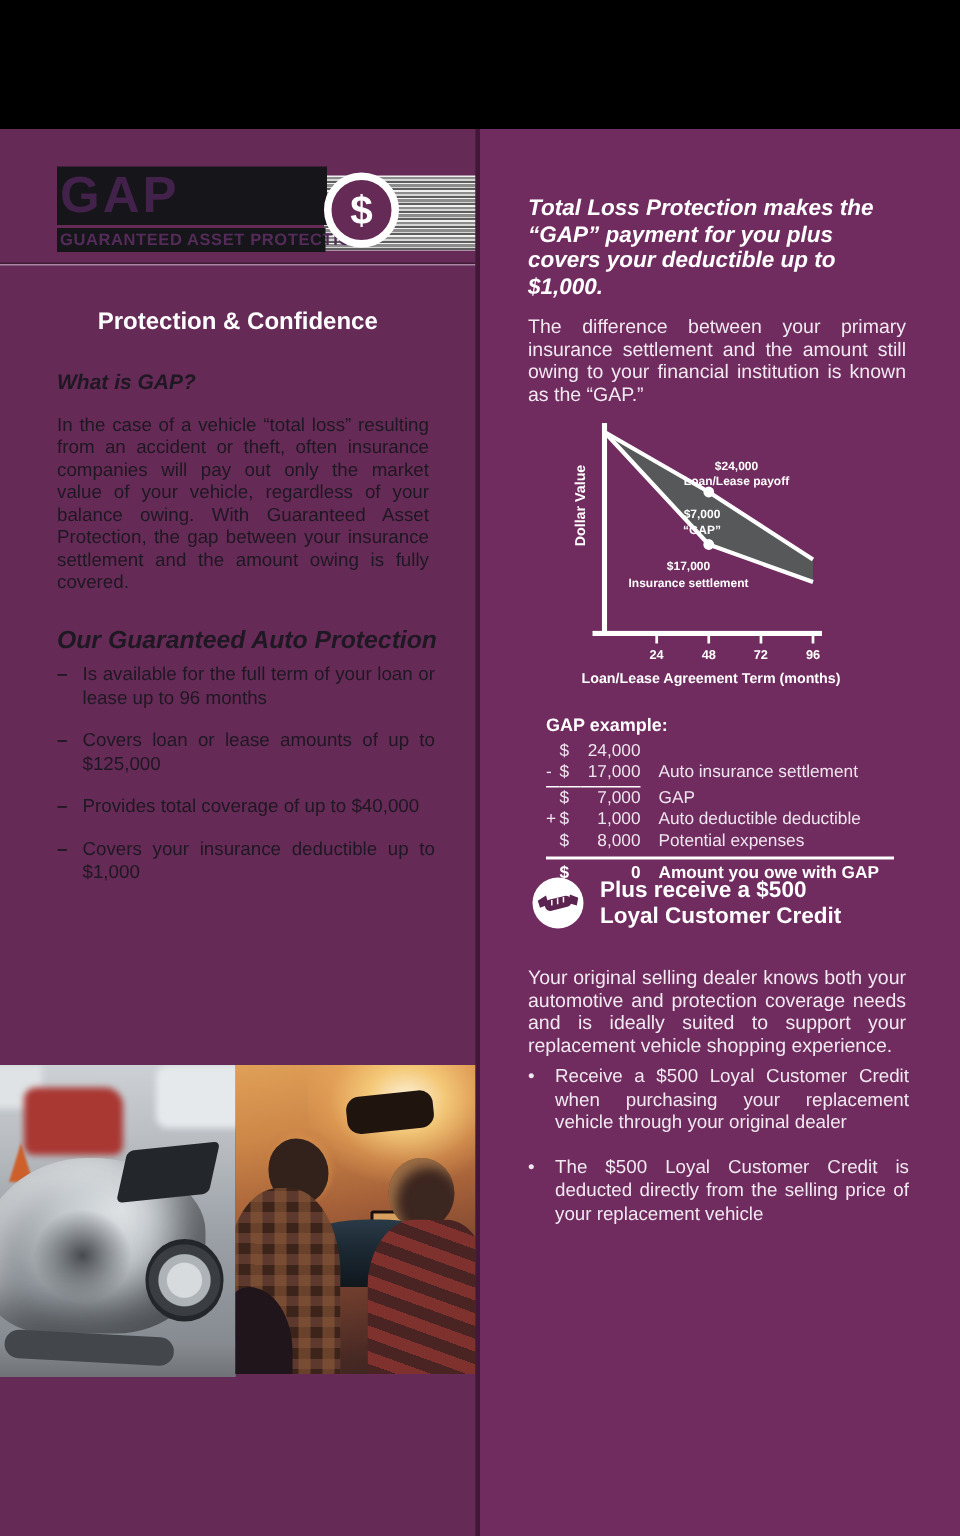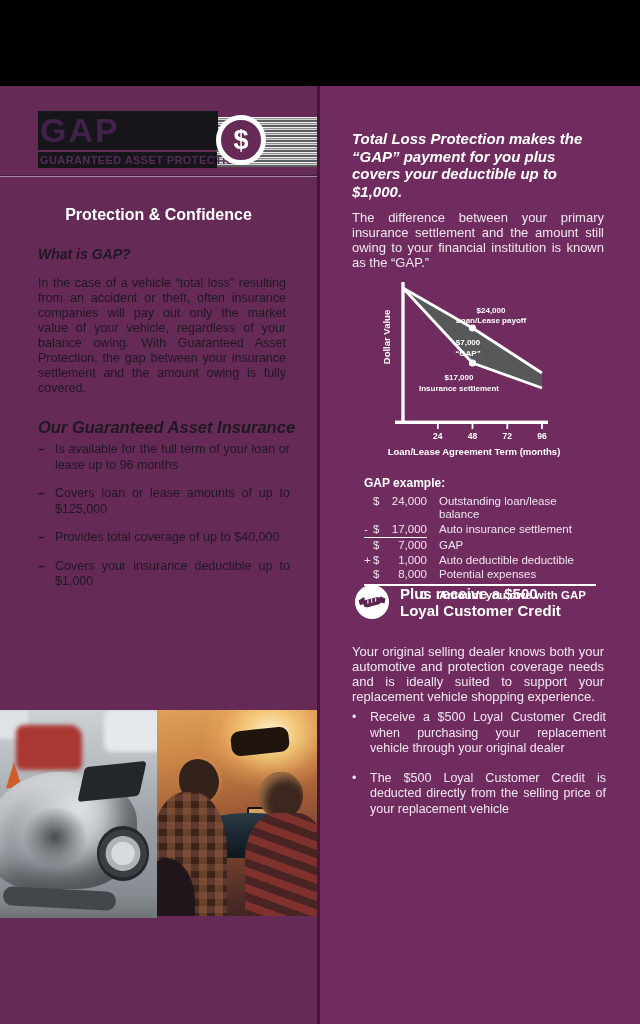--- a/index.html
+++ b/index.html
@@ -123,21 +123,21 @@
       <span>GUARANTEED ASSET PROTECTION</span>
     </div>
     <div class="dollar-badge">
       <span>$</span>
     </div>
     <div class="tagline">Protection &amp; Confidence</div>
 
     <div class="dark-heading what-heading">What is GAP?</div>
     <div class="dark-body">In the case of a vehicle “total loss” resulting from an accident or theft, often insurance companies will pay out only the market value of your vehicle, regardless of your balance owing. With Guaranteed Asset Protection, the gap between your insurance settlement and the amount owing is fully covered.</div>
 
-    <div class="dark-heading our-heading">Our Guaranteed Asset Insurance</div>
+    <div class="dark-heading our-heading">Our Guaranteed Auto Protection</div>
     <ul class="benefit-list">
       <li>
         <span class="marker">–</span>
         <span class="btxt">Is available for the full term of your loan or lease up to 96 months</span>
       </li>
       <li>
         <span class="marker">–</span>
         <span class="btxt">Covers loan or lease amounts of up to $125,000</span>
       </li>
       <li>
@@ -215,21 +215,20 @@
       </svg>
     </div>
 
     <div class="example">
       <div class="example-heading">GAP example:</div>
       <div class="ex-row">
         <span class="c-sign"></span>
         <span class="c-cur">$</span>
         <span class="c-amt">24,000</span>
         <span class="c-gap"></span>
-        <span class="c-desc">Outstanding loan/lease balance</span>
       </div>
       <div class="ex-row rule-nums">
         <span class="c-sign">-</span>
         <span class="c-cur">$</span>
         <span class="c-amt">17,000</span>
         <span class="c-gap"></span>
         <span class="c-desc">Auto insurance settlement</span>
       </div>
       <div class="ex-row">
         <span class="c-sign"></span>

